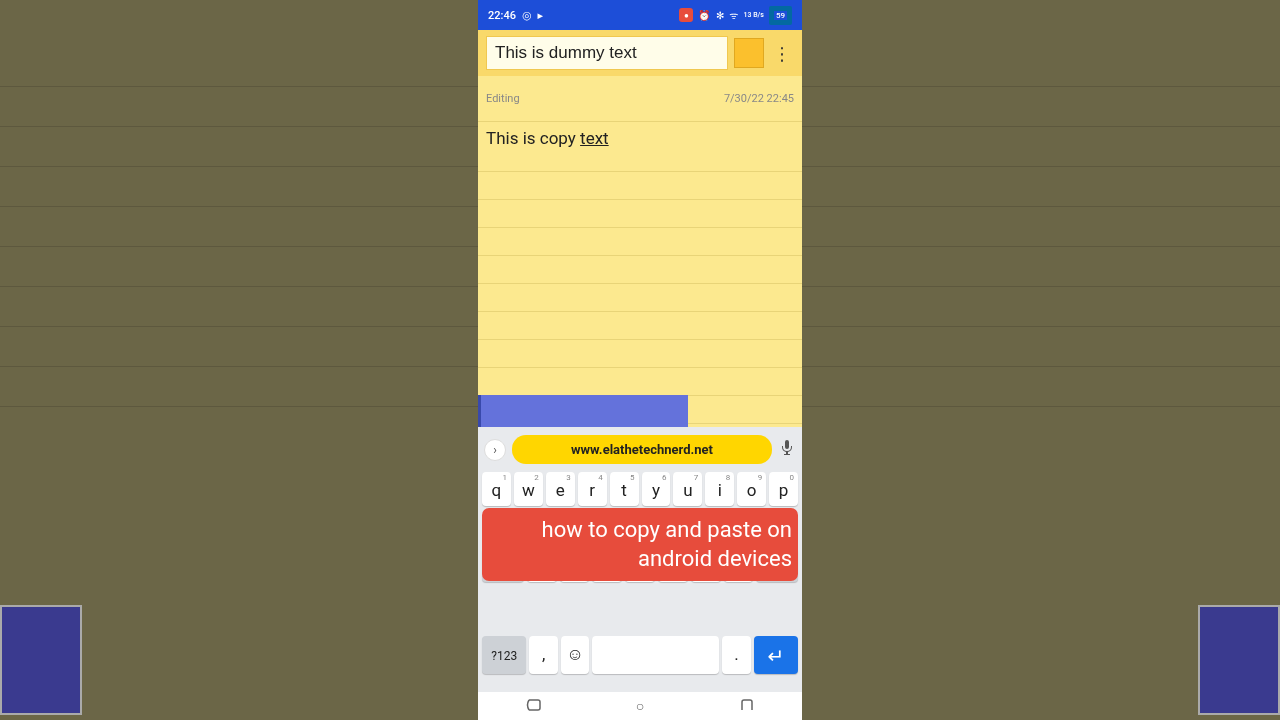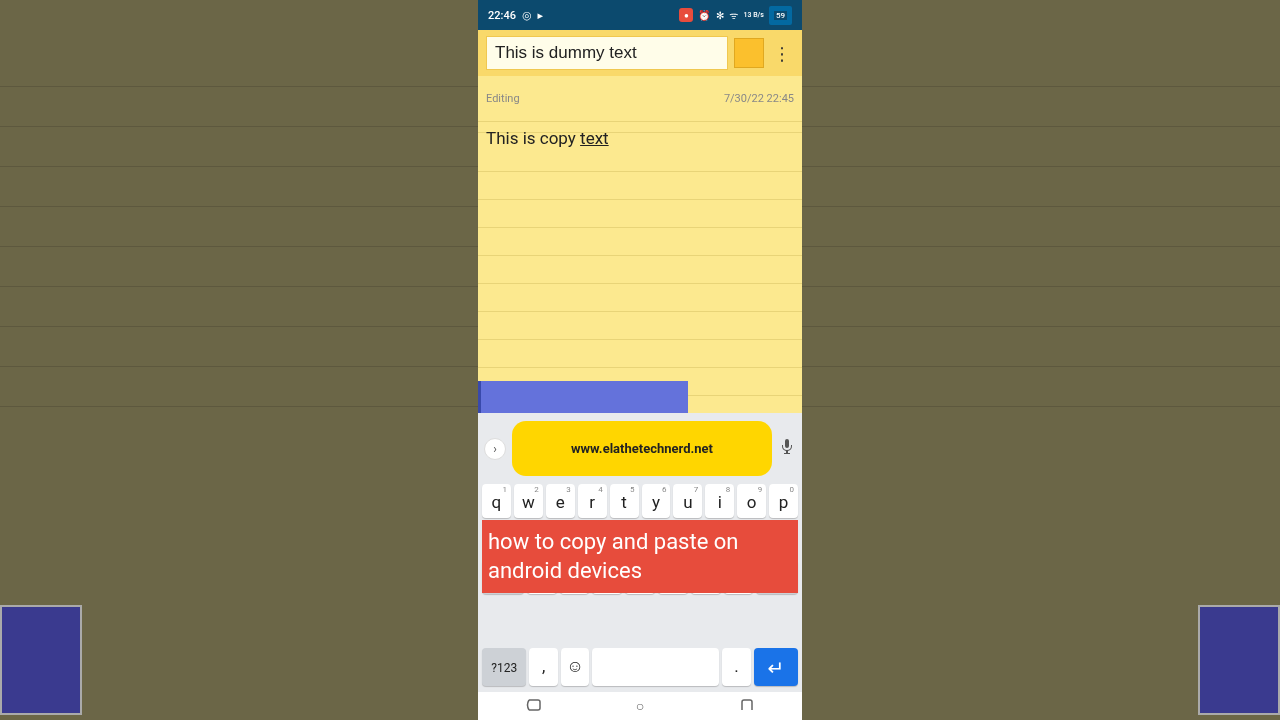--- a/index.html
+++ b/index.html
@@ -45,21 +45,21 @@
     left: 478px;
     top: 0;
     width: 324px;
     height: 720px;
     background: #fff;
     display: flex;
     flex-direction: column;
   }
   .status-bar {
     height: 30px;
-    background: #0c4a6e;
+    background: #1d4ed8;
     color: #fff;
     display: flex;
     align-items: center;
     justify-content: space-between;
     padding: 12px 10px;
     font-size: 11px;
     font-weight: 500;
   }
   .status-left { display: flex; align-items: center; gap: 6px; }
   .status-right { display: flex; align-items: center; gap: 5px; font-size: 10px; }
@@ -147,21 +147,21 @@
     justify-content: center;
     font-size: 12px;
     color: #555;
     border: 1px solid #ddd;
   }
   .suggestion-pill {
     flex: 1;
     background: #ffd600;
     border-radius: 14px;
     text-align: center;
-    padding: 20px 0;
+    padding: 7px 0;
     font-weight: 700;
     font-size: 13px;
     color: #222;
   }
   .mic-chip {
     width: 18px;
     font-size: 14px;
     color: #555;
     text-align: center;
   }
@@ -194,23 +194,23 @@
   .key.enter { background: #1a73e8; color: #fff; flex: 1.4; display:flex; align-items:center; justify-content:center; font-size: 20px; }
   .overlay-caption {
     position: absolute;
     left: 4px;
     right: 4px;
     top: 564px;
     background: #e74c3c;
     color: #fff;
     font-size: 22px;
     line-height: 1.3;
-    text-align: left;
+    text-align: right;
     padding: 8px 6px;
-    border-radius: 0;
+    border-radius: 7px;
     z-index: 10;
   }
   .nav-bar {
     height: 28px;
     background: #fff;
     display: flex;
     justify-content: space-around;
     align-items: center;
     color: #666;
     font-size: 14px;
@@ -310,21 +310,21 @@
         <div class="key">c</div>
         <div class="key">v</div>
         <div class="key">b</div>
         <div class="key">n</div>
         <div class="key">m</div>
         <div class="key fn">⌫</div>
       </div>
       <div class="overlay-caption" style="top:0">how to copy and paste on android devices</div>
     </div>
 
-    <div class="key-row" style="padding-bottom:6px">
+    <div class="key-row" style="padding-bottom:18px">
       <div class="key fn" style="font-size:12px">?123</div>
       <div class="key" style="flex:0.9">,</div>
       <div class="key" style="flex:0.9">☺</div>
       <div class="key space"></div>
       <div class="key" style="flex:0.9">.</div>
       <div class="key enter">↵</div>
     </div>
   </div>
 
   <div class="nav-bar">

